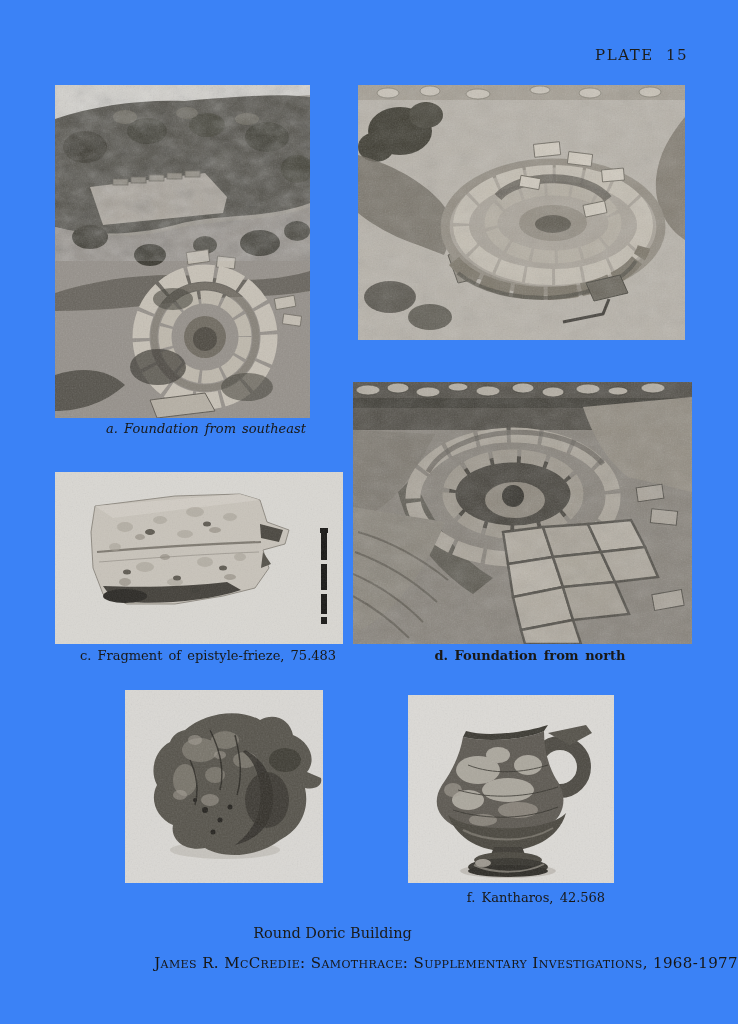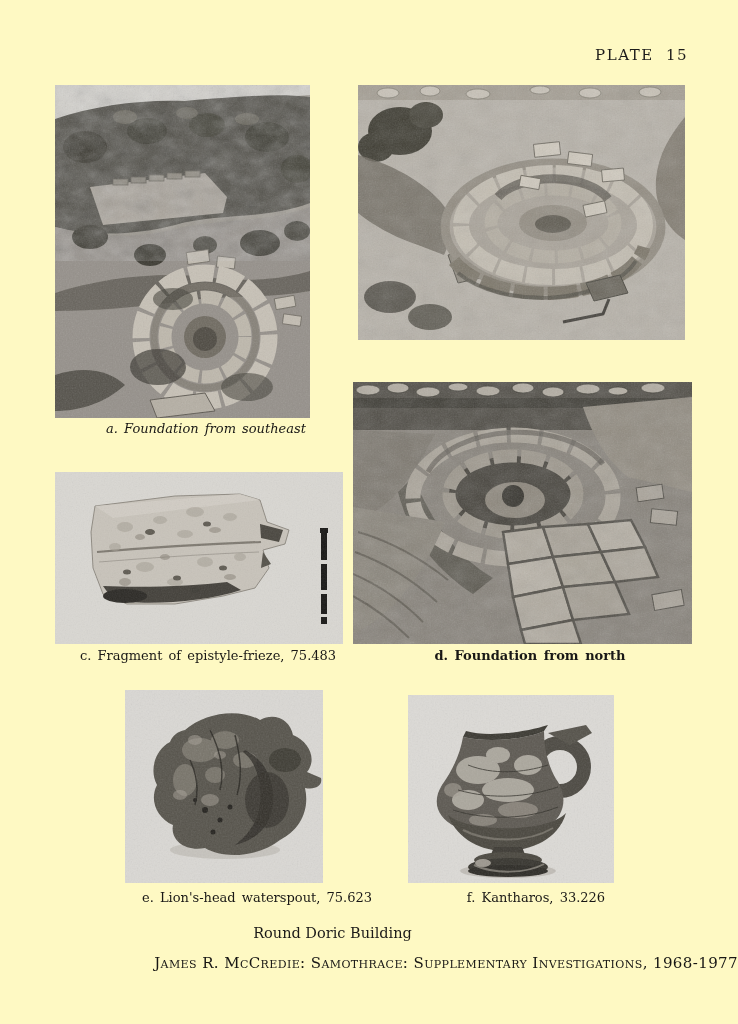--- a/index.html
+++ b/index.html
@@ -1,17 +1,17 @@
 <!DOCTYPE html>
 <html><head>
 <meta charset="utf-8">
 <style>
   html,body{margin:0;padding:0;background:#ffffff;}
   #page{
-    position:relative;width:738px;height:1024px;background:#fef9c3;
+    position:relative;width:738px;height:1024px;background:#3b82f6;
     font-family:"DejaVu Serif","Liberation Serif",serif;color:#161513;overflow:hidden;
   }
   .plate-label{
     position:absolute;top:46px;right:50px;font-size:15px;letter-spacing:1.5px;word-spacing:6px;color:#1d1c1a;
   }
   .photo{position:absolute;overflow:hidden;}
   .photo svg{display:block;width:100%;height:100%;}
   .caption{
     position:absolute;font-size:13px;color:#191816;text-align:center;line-height:17px;
     word-spacing:2px;
@@ -344,19 +344,18 @@
       <ellipse cx="100" cy="176" rx="40" ry="6" fill="#2d2b26"></ellipse>
       <path d="M66,170 C85,179 118,179 136,169" stroke="#9a958b" stroke-width="2" fill="none" opacity="0.7"></path>
       <ellipse cx="75" cy="168" rx="8" ry="4" fill="#b5b0a6" opacity="0.8"></ellipse>
       <rect width="206" height="188" filter="url(#gF)" opacity="0.15"></rect>
     </svg>
   </div>
 
   <div class="caption" style="left:46px;top:420px;width:320px;font-style:italic;">a.  Foundation from southeast</div>
   <div class="caption" style="left:48px;top:647px;width:320px;">c.  Fragment of epistyle-frieze, 75.483</div>
   <div class="caption" style="left:360px;top:647px;width:340px;font-weight:bold;">d.  Foundation from north</div>
-  <div class="caption" style="left:107px;top:889px;width:300px;">e.  Lion's-head waterspout, 75.623</div>
-  <div class="caption" style="left:425px;top:889px;width:222px;">f.  Kantharos, 33.226</div>
+  <div class="caption" style="left:425px;top:889px;width:222px;">f.  Kantharos, 42.568</div>
 
   <div class="plate-title">Round Doric Building</div>
   <div class="attribution">James R. McCredie: Samothrace: Supplementary Investigations, 1968-1977</div>
 
 </div>
 
 </body></html>

